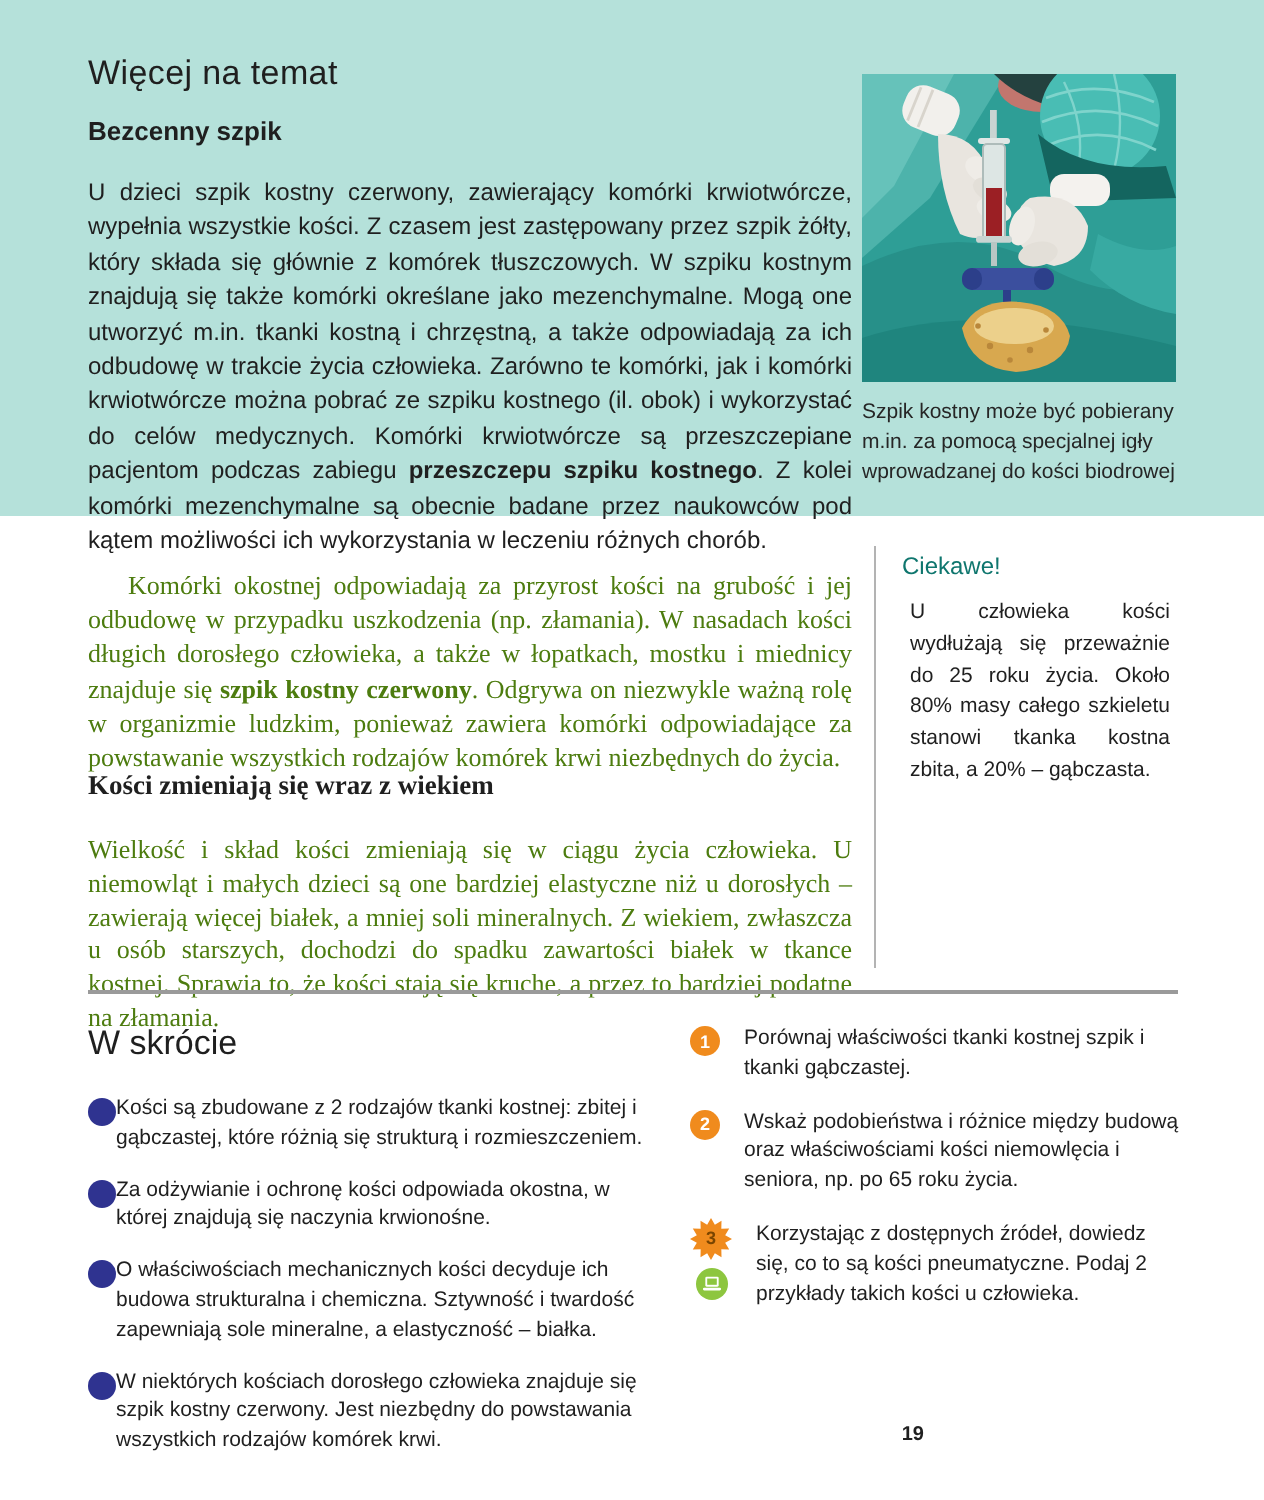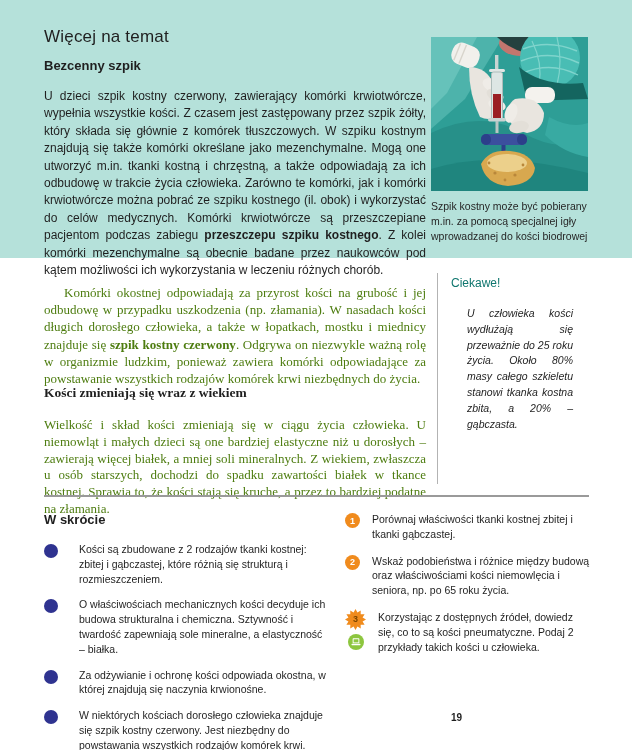--- a/index.html
+++ b/index.html
@@ -24,28 +24,28 @@
   .para-serif {
     position:absolute; font-family:Liberation Serif, serif; font-size:13px;
     text-align:justify; color:#4d7c0f;
   }
   .para1 { left:44px; top:271px; width:382px; line-height:17.2px; text-indent:20px; }
   .para1 b, .para2 b { font-weight:700; }
   .para2 { left:44px; top:404px; width:382px; line-height:16.8px; }
   .v-divider { position:absolute; left:437px; top:273px; width:1px; height:211px; background:#b3b3b3; }
   .fact-box { position:absolute; left:451px; top:276px; width:138px; }
   .fact-title { color:#0f766e; font-weight:400; font-size:12px; margin:0 0 9px 0; }
-  .fact-text { font-size:10.5px; line-height:15.8px; text-align:justify; margin:16px;font-style:italic; }
+  .fact-text { font-size:10.5px; line-height:15.8px; text-align:justify; margin:4px; }
   .heading2 { position:absolute; left:44px; top:385px; font-size:13.5px; font-weight:700;font-family:Liberation Serif, serif; }
   .h-divider { position:absolute; left:44px; top:495px; width:545px; height:2px; background:#9a9a9a; }
 
   
   .summary { position:absolute; left:44px; top:512px; width:284px; }
-  .col-title { font-size:13px; font-weight:700; margin:0 0 15px 0; }
-  .summary-item { display:flex; gap:21px; margin-bottom:11px; }
+  .col-title { font-size:17px; font-weight:400; margin:0 0 15px 0; }
+  .summary-item { display:flex; margin-bottom:11px; }
   .bullet-dot { width:14px; height:14px; border-radius:50%; background:#2f3390; flex:none; margin-top:2px; }
   .summary-item p, .quiz-item p { margin:0; font-size:10.5px; line-height:14.8px; }
 
   .quiz { position:absolute; left:345px; top:512px; width:245px; }
   .quiz-item { display:flex; gap:12px; margin-bottom:12px; }
   .badge-col { display:flex; flex-direction:column; align-items:center; gap:4px; flex:none; }
   .num-badge {
     width:15px; height:15px; border-radius:50%; background:#f08b1d; color:#ffffff;
     font-size:9px; font-weight:700; display:flex; align-items:center; justify-content:center;
     flex:none; margin-top:1px;
@@ -152,37 +152,37 @@
 
   <section class="summary">
     <p class="col-title">W skrócie</p>
 
     <div class="summary-item">
       <span class="bullet-dot"></span>
       <p>Kości są zbudowane z 2 rodzajów tkanki kostnej: zbitej i gąbczastej, które różnią się strukturą i rozmieszczeniem.</p>
     </div>
     <div class="summary-item">
       <span class="bullet-dot"></span>
+      <p>Za odżywianie i ochronę kości odpowiada okostna, w której znajdują się naczynia krwionośne.</p>
+    </div>
+    <div class="summary-item">
+      <span class="bullet-dot"></span>
       <p>O właściwościach mechanicznych kości decyduje ich budowa strukturalna i chemiczna. Sztywność i twardość zapewniają sole mineralne, a elastyczność – białka.</p>
-    </div>
-    <div class="summary-item">
-      <span class="bullet-dot"></span>
-      <p>Za odżywianie i ochronę kości odpowiada okostna, w której znajdują się naczynia krwionośne.</p>
     </div>
     <div class="summary-item">
       <span class="bullet-dot"></span>
       <p>W niektórych kościach dorosłego człowieka znajduje się szpik kostny czerwony. Jest niezbędny do powstawania wszystkich rodzajów komórek krwi.</p>
     </div>
   </section>
 
   <section class="quiz">
 
     <div class="quiz-item">
       <span class="num-badge">1</span>
-      <p>Porównaj właściwości tkanki kostnej zbitej i tkanki gąbczastej.</p>
+      <p>Porównaj właściwości tkanki kostnej szpik i tkanki gąbczastej.</p>
     </div>
     <div class="quiz-item">
       <span class="num-badge">2</span>
       <p>Wskaż podobieństwa i różnice między budową oraz właściwościami kości niemowlęcia i seniora, np. po 65 roku życia.</p>
     </div>
     <div class="quiz-item">
       <span class="badge-col">
         <span class="starburst">
           <svg width="21" height="21" viewBox="0 0 24 24">
             <polygon fill="#f08b1d" points="12,0 14.2,3.9 18,1.6 17.9,6.1 22.4,6 20.1,9.8 24,12 20.1,14.2 22.4,18 17.9,17.9 18,22.4 14.2,20.1 12,24 9.8,20.1 6,22.4 6.1,17.9 1.6,18 3.9,14.2 0,12 3.9,9.8 1.6,6 6.1,6.1 6,1.6 9.8,3.9"></polygon>

